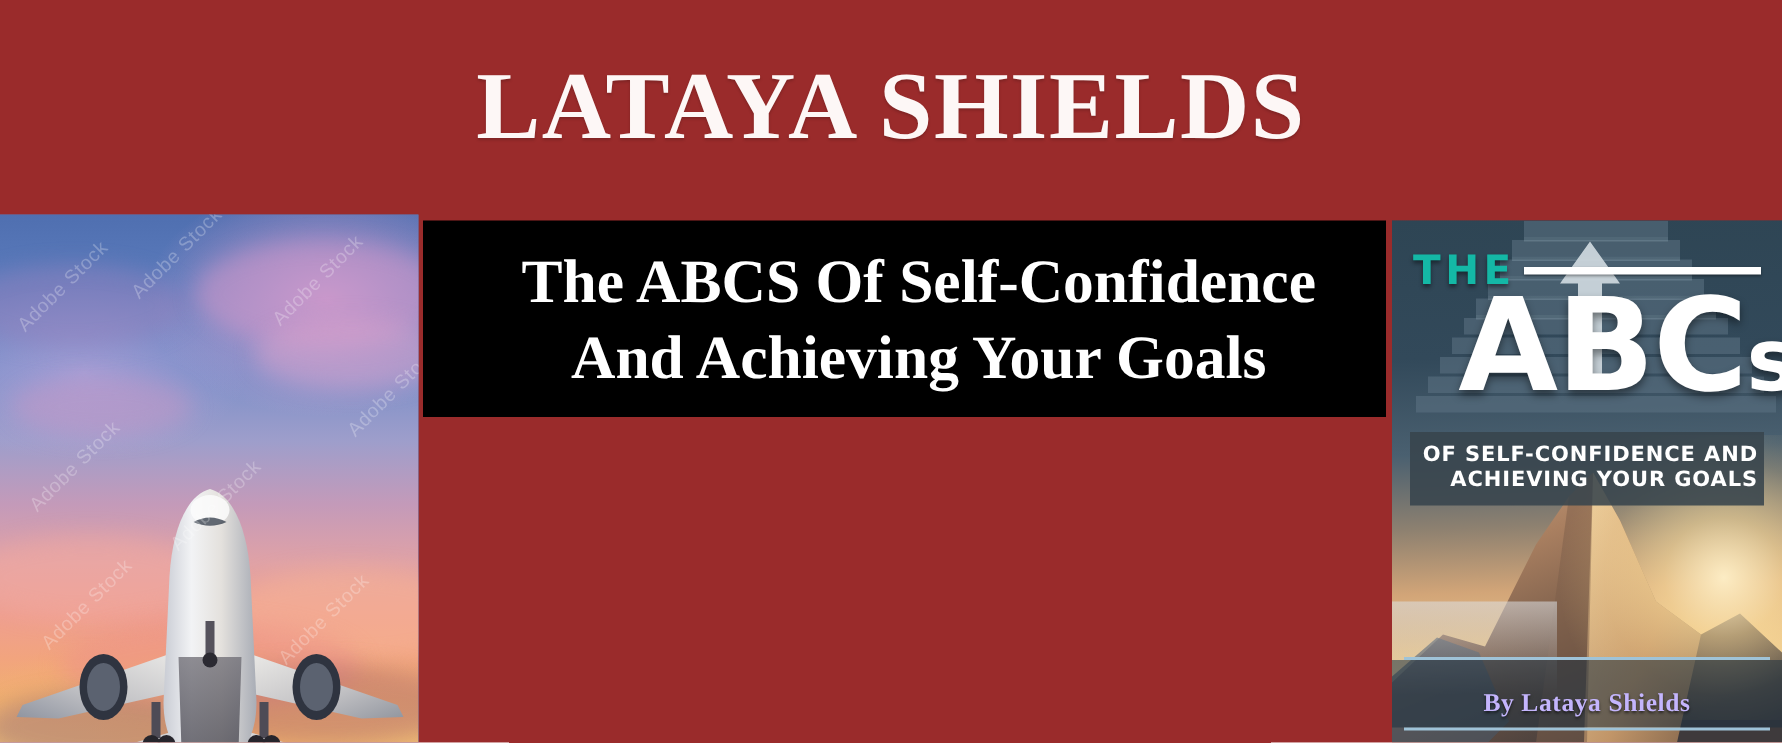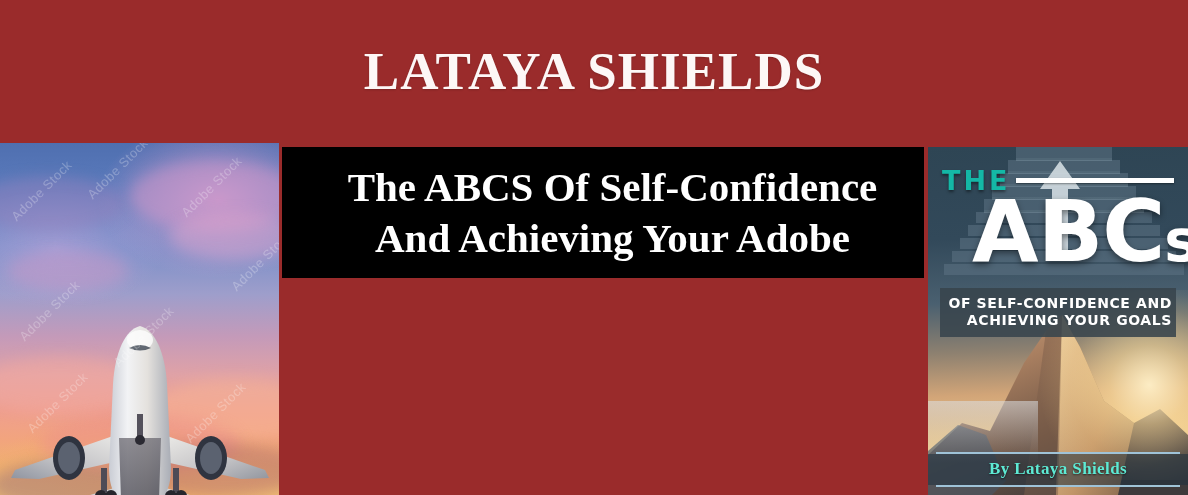--- a/index.html
+++ b/index.html
@@ -30,21 +30,21 @@
     width: 1188px;
     height: 140px;
     background: #9a2b2b;
     display: flex;
     align-items: center;
     justify-content: center;
   }
   .author-name {
     font-family: "Liberation Serif", "DejaVu Serif", serif;
     font-weight: 700;
-    font-size: 53px;
+    font-size: 64px;
     line-height: 1;
     color: #fdf7f6;
     letter-spacing: 1px;
     white-space: nowrap;
     text-shadow: 0 1px 2px rgba(0,0,0,0.18);
     margin-top: 2px;
   }
 
   
   .plane-photo {
@@ -267,29 +267,29 @@
     width: 260px;
   }
   .cover-rule {
     width: 244px;
     margin: 0 auto;
     height: 2px;
     background: #9fc3d8;
   }
   .cover-author-bar {
     width: 260px;
-    padding: 5px 0 6px;
+    padding: 19px 0 6px;
     box-sizing: border-box;
     background: rgba(30,48,62,0.55);
     text-align: center;
     font-family: "Liberation Serif", "DejaVu Serif", serif;
     font-weight: 700;
     font-size: 17px;
     letter-spacing: 0.4px;
-    color: #5eead4;
+    color: #c4b5fd;
     text-shadow: 0 1px 2px rgba(0,0,0,0.6);
   }
 </style>
 </head>
 <body>
 
 <div id="banner-root">
 
   <div class="header-band">
     <div class="author-name">LATAYA SHIELDS</div>
@@ -368,21 +368,21 @@
     <div class="stock-wm" style="left:172px;top:36px;">Adobe Stock</div>
     <div class="stock-wm" style="left:222px;top:110px;">Adobe Stock</div>
     <div class="stock-wm" style="left:10px; top:160px;">Adobe Stock</div>
     <div class="stock-wm" style="left:104px;top:186px;">Adobe Stock</div>
     <div class="stock-wm" style="left:18px; top:252px;">Adobe Stock</div>
     <div class="stock-wm" style="left:176px;top:262px;">Adobe Stock</div>
   </div>
 
   <div class="title-box">
     <div class="title-line">The ABCS  Of  Self-Confidence</div>
-    <div class="title-line">And Achieving Your Adobe</div>
+    <div class="title-line">And Achieving Your Goals</div>
   </div>
 
 
   <div class="book-cover">
     <div class="cover-sky"></div>
 
     <svg class="cover-stairs" viewBox="0 0 260 150" preserveAspectRatio="none">
       <g fill="#5d7384" opacity="0.55">
         <rect x="88" y="0" width="96" height="11"></rect>
         <rect x="80" y="13" width="112" height="11"></rect>

